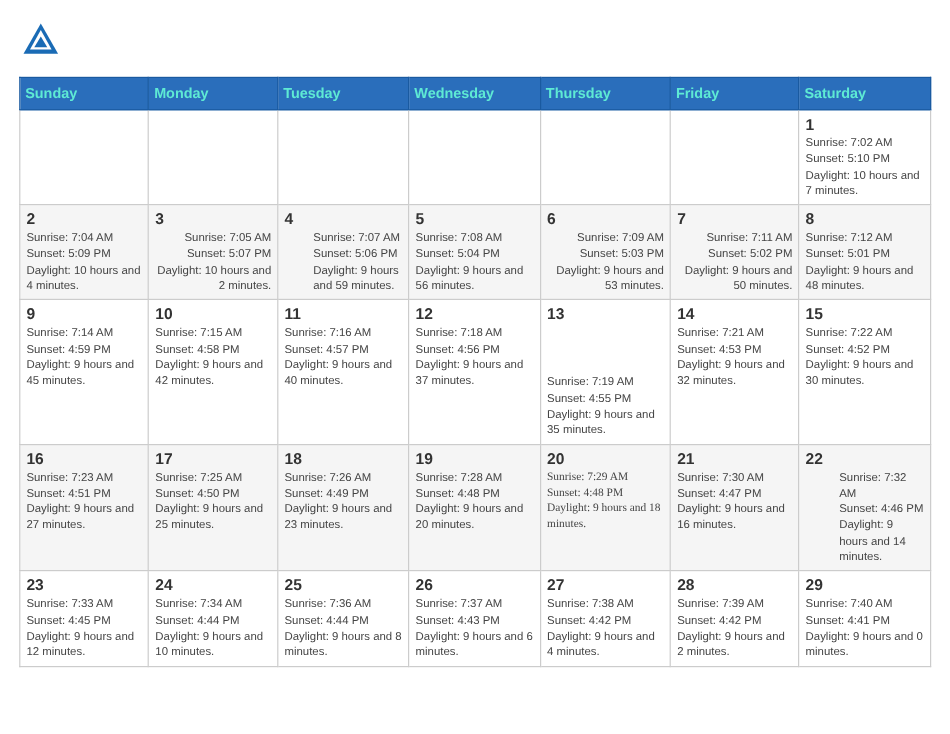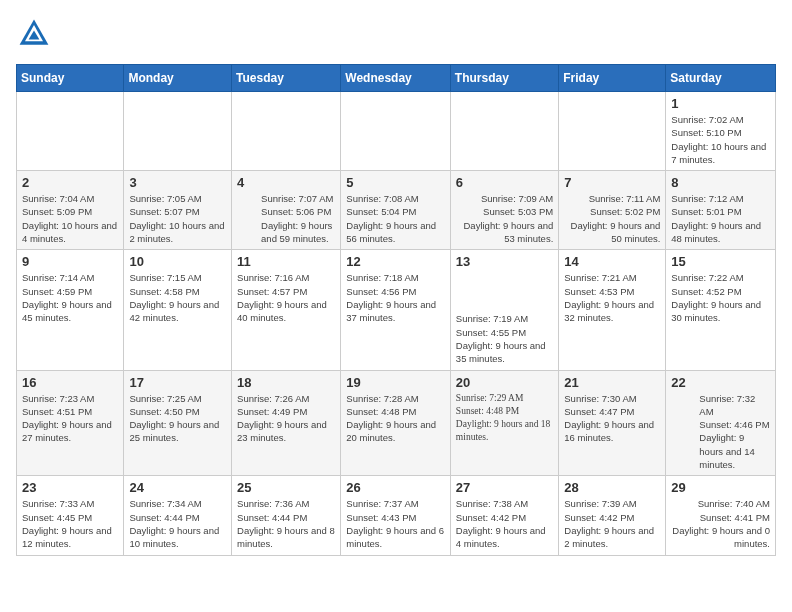--- a/index.html
+++ b/index.html
@@ -46,21 +46,21 @@
       font-size: 15px;
       color: #555;
     }
     .calendar {
       width: 100%;
       border-collapse: collapse;
       border: 1px solid #ccc;
     }
     .calendar th {
       background-color: #2a6ebb;
-      color: #ffffff;
+      color: #5eead4;
       font-size: 12px;
       font-weight: bold;
       padding: 6px 4px;
       text-align: left;
       border: 1px solid #1a5aa0;
     }
     .calendar td {
       border: 1px solid #ccc;
       vertical-align: top;
       padding: 4px 5px;
@@ -142,21 +142,21 @@
       </tr>
       <tr class="row-shaded">
         <td>
           <span class="day-number">2</span>
           <div class="day-info" style="white-space: pre-line;">Sunrise: 7:04 AM
 Sunset: 5:09 PM
 Daylight: 10 hours and 4 minutes.</div>
         </td>
         <td>
           <span class="day-number">3</span>
-          <div class="day-info" style="white-space: pre-line;">Sunrise: 7:05 AM
+          <div class="day-info" style="white-space: pre-line; text-align: right;">Sunrise: 7:05 AM
 Sunset: 5:07 PM
 Daylight: 10 hours and 2 minutes.</div>
         </td>
         <td>
           <span class="day-number">4</span>
           <div class="day-info" style="white-space: pre-line; margin-left: 24px;">Sunrise: 7:07 AM
 Sunset: 5:06 PM
 Daylight: 9 hours and 59 minutes.</div>
         </td>
         <td>
@@ -304,19 +304,19 @@
 Daylight: 9 hours and 4 minutes.</div>
         </td>
         <td>
           <span class="day-number">28</span>
           <div class="day-info" style="white-space: pre-line;">Sunrise: 7:39 AM
 Sunset: 4:42 PM
 Daylight: 9 hours and 2 minutes.</div>
         </td>
         <td>
           <span class="day-number">29</span>
-          <div class="day-info" style="white-space: pre-line; text-align: right;">Sunrise: 7:40 AM
+          <div class="day-info" style="white-space: pre-line;">Sunrise: 7:40 AM
 Sunset: 4:41 PM
 Daylight: 9 hours and 0 minutes.</div>
         </td>
       </tr>
     </tbody>
 </table>
 
 </body></html>

